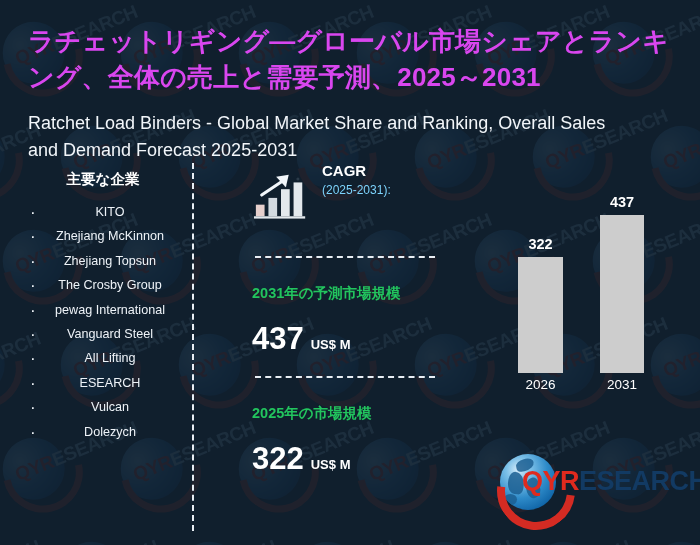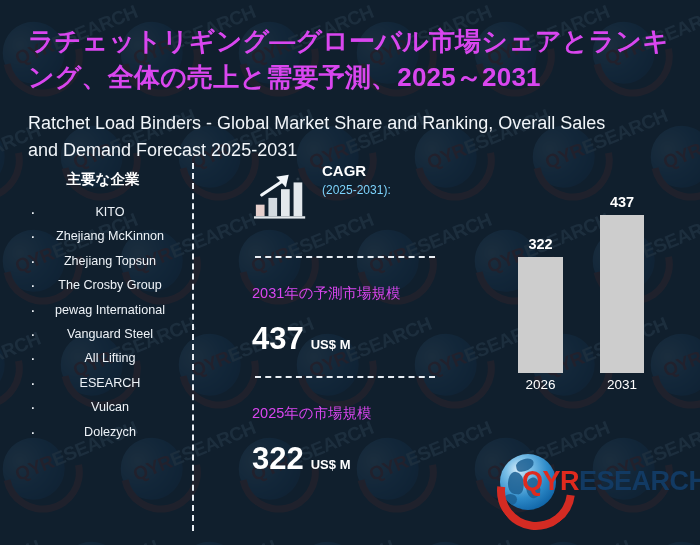--- a/index.html
+++ b/index.html
@@ -179,22 +179,22 @@
   .h-divider {
     width: 180px;
     height: 0;
     border-top: 2px dashed #e8eef4;
     margin: 12px 0 0 3px;
   }
 
   .stat-block { margin-top: 26px; }
   .stat-label {
     font-size: 14.5px;
-    font-weight: 400;
-    color: #d946ef;
+    font-weight: 700;
+    color: #22c55e;
     line-height: 1.3;
   }
   .stat-row {
     display: flex;
     align-items: baseline;
     gap: 7px;
     margin-top: 20px;
   }
   .stat-value {
     font-size: 31px;

